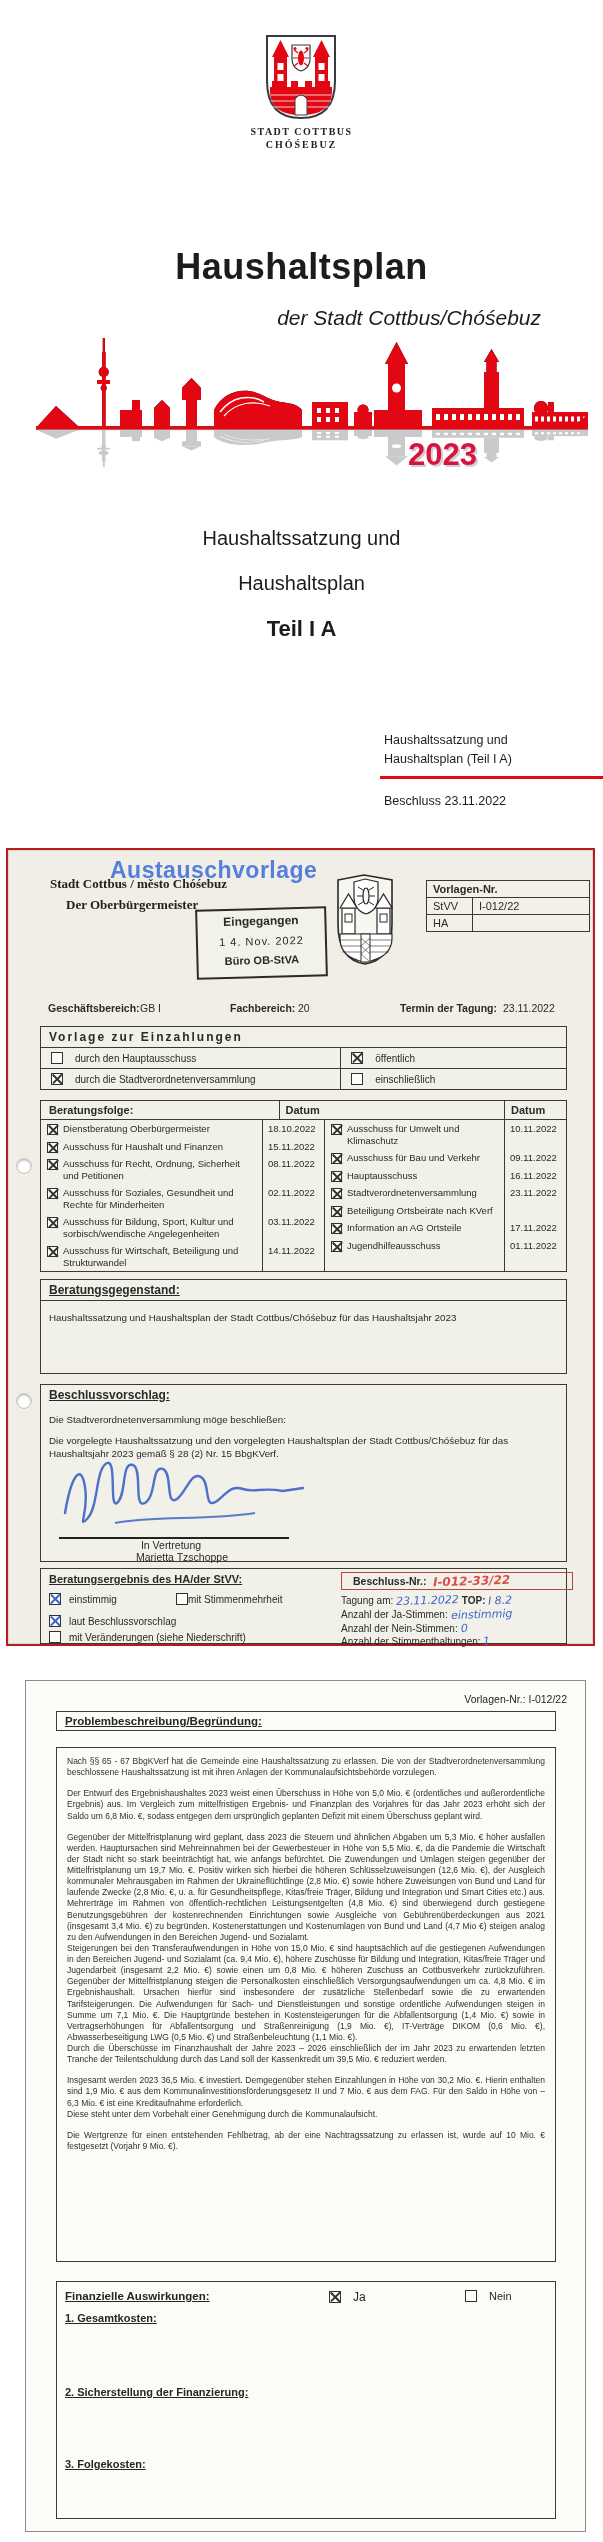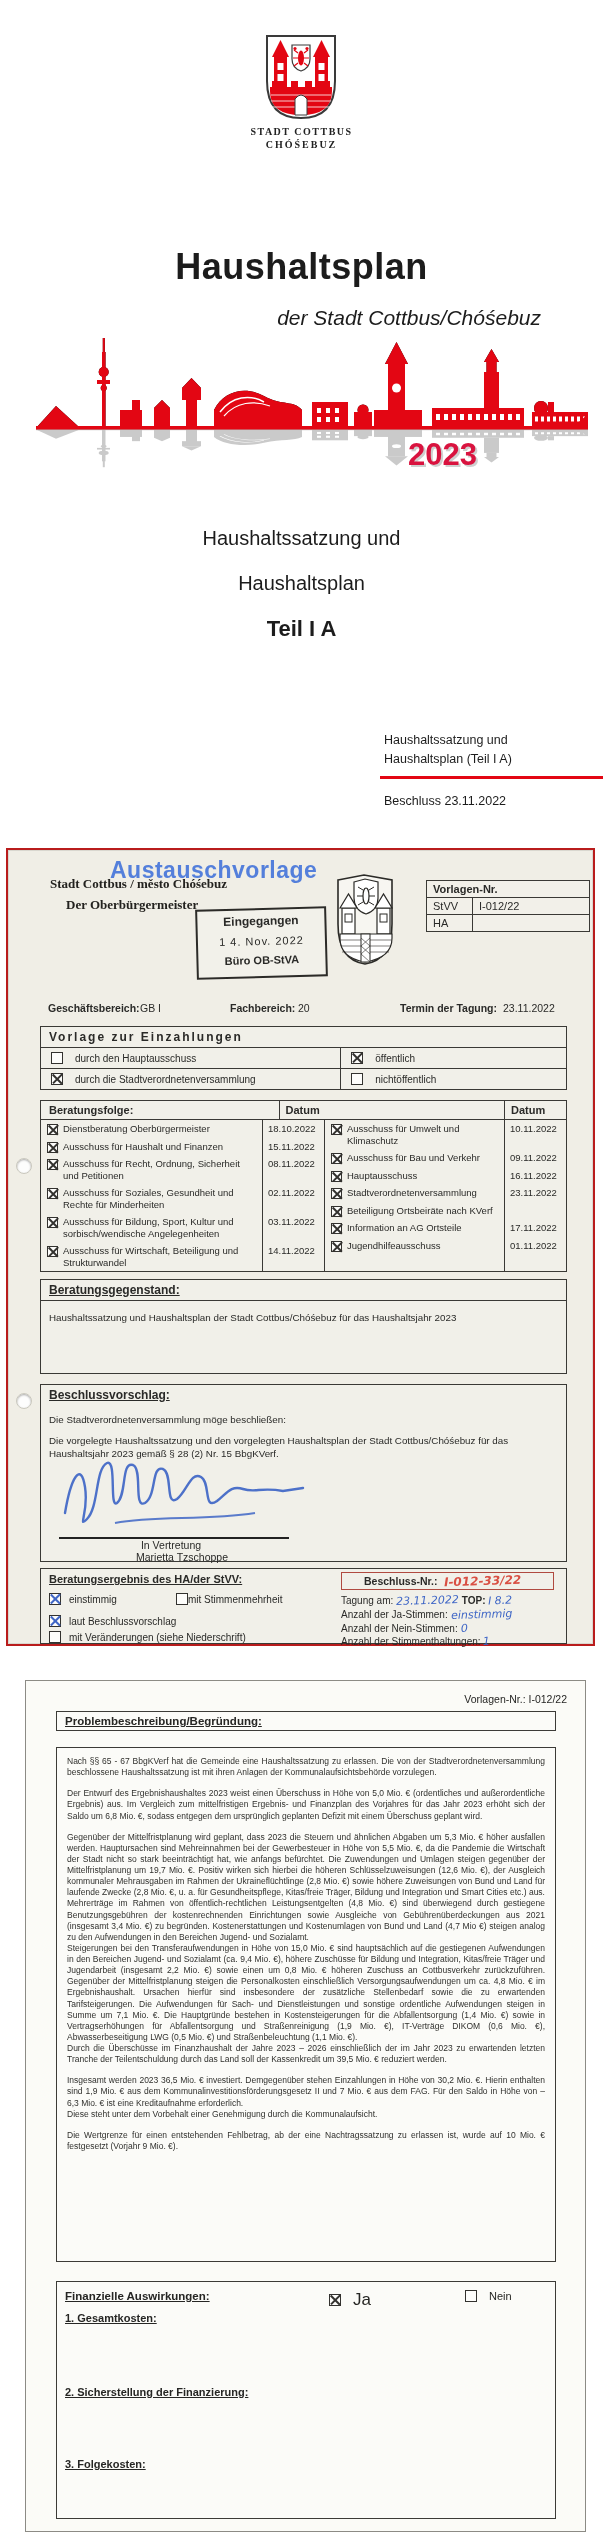--- a/index.html
+++ b/index.html
@@ -241,21 +241,21 @@
         <div class="ent-cell rcol" style="border-top:none;">
           <span class="cb checked"></span>
           <span>öffentlich</span>
         </div>
         <div class="ent-cell">
           <span class="cb checked"></span>
           <span>durch die Stadtverordnetenversammlung</span>
         </div>
         <div class="ent-cell rcol">
           <span class="cb"></span>
-          <span>nichtöffentlich</span>
+          <span>einschließlich</span>
         </div>
       </div>
     </div>
 
     <div class="abs fbox" style="left:32px;top:250px;width:527px;">
       <div class="bf-head">
         <div class="hl" style="width:calc(54% - 62px);flex:none;">Beratungsfolge:</div>
         <div class="hd">Datum</div>
         <div class="hl"></div>
         <div class="hd">Datum</div>
@@ -365,22 +365,22 @@
       </div>
       <div class="abs" style="left:8px;top:46px;display:flex;align-items:center;gap:8px;">
         <span class="cb blue checked"></span>
         <span style="font-size:10px;">laut Beschlussvorschlag</span>
       </div>
       <div class="abs" style="left:8px;top:62px;display:flex;align-items:center;gap:8px;">
         <span class="cb"></span>
         <span style="font-size:10px;">mit Veränderungen (siehe Niederschrift)</span>
       </div>
 
-      <div class="abs" style="left:300px;top:3px;width:213px;height:18px;border:1.5px solid #b04a40;
-           display:flex;align-items:center;gap:6px;padding:0 22px;box-sizing:border-box;text-align:right;">
+      <div class="abs" style="left:300px;top:3px;width:232px;height:18px;border:1.5px solid #b04a40;
+           display:flex;align-items:center;gap:6px;padding:0 11px;box-sizing:border-box;text-align:right;">
         <b style="font-size:10.5px;">Beschluss-Nr.:</b>
         <span class="hw red">I-012-33/22</span>
       </div>
       <div class="abs" style="left:300px;top:25px;font-size:10px;">
         <span>Tagung am:</span>
         <span class="hw">23.11.2022</span>
         <b>TOP:</b>
         <span class="hw">I 8.2</span>
       </div>
       <div class="abs" style="left:300px;top:39px;font-size:10px;">
@@ -419,21 +419,21 @@
         <p class="gap">Insgesamt werden 2023 36,5 Mio. € investiert. Demgegenüber stehen Einzahlungen in Höhe von 30,2 Mio. €. Hierin enthalten sind 1,9 Mio. € aus dem Kommunalinvestitionsförderungsgesetz II und 7 Mio. € aus dem FAG. Für den Saldo in Höhe von – 6,3 Mio. € ist eine Kreditaufnahme erforderlich.</p>
         <p>Diese steht unter dem Vorbehalt einer Genehmigung durch die Kommunalaufsicht.</p>
         <p class="gap">Die Wertgrenze für einen entstehenden Fehlbetrag, ab der eine Nachtragssatzung zu erlassen ist, wurde auf 10 Mio. € festgesetzt (Vorjahr 9 Mio. €).</p>
       </div>
     </div>
 
     <div class="abs p3-box" style="left:30px;top:600px;width:500px;height:238px;">
       <div class="abs u" style="left:8px;top:8px;font-weight:bold;font-size:11.5px;">Finanzielle Auswirkungen:</div>
       <div class="abs" style="left:272px;top:8px;display:flex;align-items:center;gap:12px;">
         <span class="cb checked"></span>
-        <span style="font-size:17px;">Ja</span>
+        <span style="font-size:12px;">Ja</span>
       </div>
       <div class="abs" style="left:408px;top:8px;display:flex;align-items:center;gap:12px;">
         <span class="cb"></span>
         <span style="font-size:11px;">Nein</span>
       </div>
       <div class="abs fin-item" style="left:8px;top:30px;">1. Gesamtkosten:</div>
       <div class="abs fin-item" style="left:8px;top:104px;">2. Sicherstellung der Finanzierung:</div>
       <div class="abs fin-item" style="left:8px;top:176px;">3. Folgekosten:</div>
     </div>
   </section>

